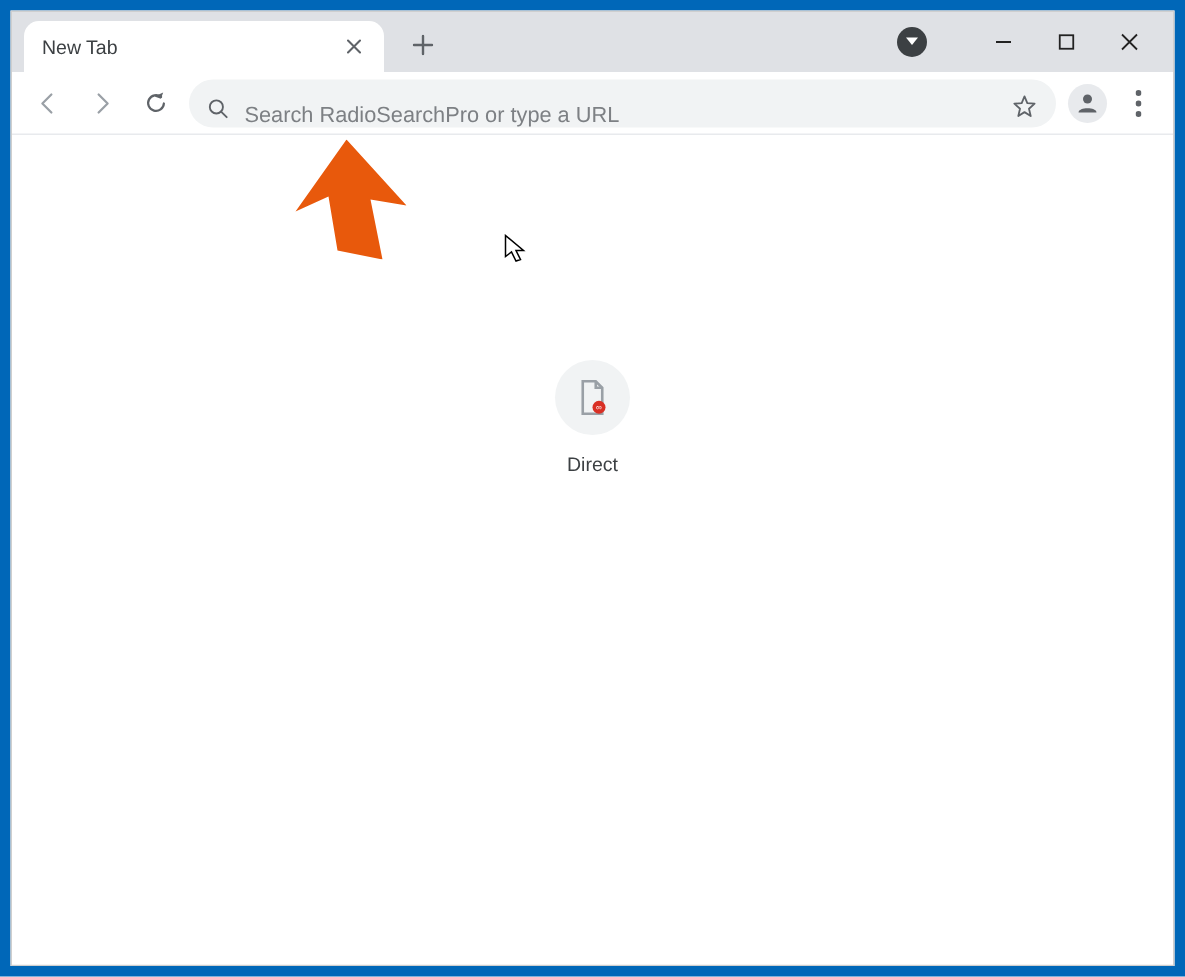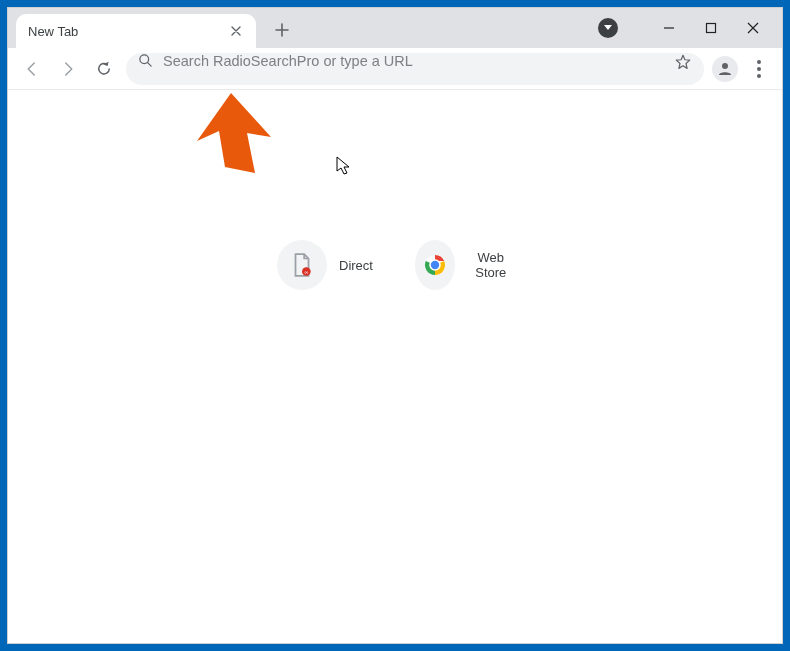--- a/index.html
+++ b/index.html
@@ -93,21 +93,21 @@
     color: #9aa0a6;
     cursor: pointer;
   }
   .reload-btn { color: #5f6368; }
   .omnibox {
     flex: 1;
     height: 32px;
     background: #f1f3f4;
     border-radius: 16px;
     display: flex;
-    align-items: flex-start;
+    align-items: flex-end;
     padding: 0 12px;
     gap: 10px;
   }
   .omnibox .search-icon { color: #5f6368; }
   .omnibox input {
     flex: 1;
     border: none;
     background: transparent;
     outline: none;
     font-size: 14.5px;
@@ -134,25 +134,24 @@
     position: absolute;
     top: 150px;
     left: 50%;
     transform: translateX(-50%);
     display: flex;
     gap: 40px;
   }
   .shortcut {
     width: 100px;
     display: flex;
-    flex-direction: row;
+    flex-direction: column;
     align-items: center;
     gap: 12px;
     cursor: pointer;
-    justify-content: center;
   }
   .tile {
     width: 50px; height: 50px;
     border-radius: 50%;
     background: #f1f3f4;
     display:flex; align-items:center; justify-content:center;
   }
   .shortcut-label {
     font-size: 13px;
     color: #3c4043;
@@ -294,33 +293,20 @@
         <div class="tile">
           <svg width="26" height="26" viewBox="0 0 24 24">
               <path d="M6 2 H14 L18 6 V22 H6 Z" fill="none" stroke="#9aa0a6" stroke-width="1.6"></path>
               <path d="M14 2 V6 H18" fill="none" stroke="#9aa0a6" stroke-width="1.6"></path>
               <circle cx="16" cy="18" r="4" fill="#d93025"></circle>
               <text x="16" y="20" font-size="5" text-anchor="middle" fill="#fff" font-family="Arial">∞</text>
             </svg>
         </div>
         <span class="shortcut-label">Direct</span>
       </div>
-      <div class="shortcut">
-        <div class="tile">
-          <svg width="26" height="26" viewBox="0 0 26 26">
-              <circle cx="13" cy="13" r="10" fill="#fff"></circle>
-              <path d="M13 3 A10 10 0 0 1 22.2 9 L13 9 Z" fill="#ea4335"></path>
-              <path d="M22.2 9 A10 10 0 0 1 13 23 L13 13 Z" fill="#fbbc05" transform="rotate(0)"></path>
-              <path d="M13 23 A10 10 0 0 1 3.8 9 L13 13 Z" fill="#34a853"></path>
-              <circle cx="13" cy="13" r="5" fill="#4285f4"></circle>
-              <circle cx="13" cy="13" r="5" fill="none" stroke="#fff" stroke-width="1.6"></circle>
-            </svg>
-        </div>
-        <span class="shortcut-label">Web Store</span>
-      </div>
     </div>
 
   </div>
 
   <div class="arrow-annot">
     <svg width="80" height="80" viewBox="0 0 80 80">
       <polygon points="40,0 80,44 56,40 64,80 34,74 28,38 6,48" fill="#e8590c"></polygon>
     </svg>
   </div>
 

